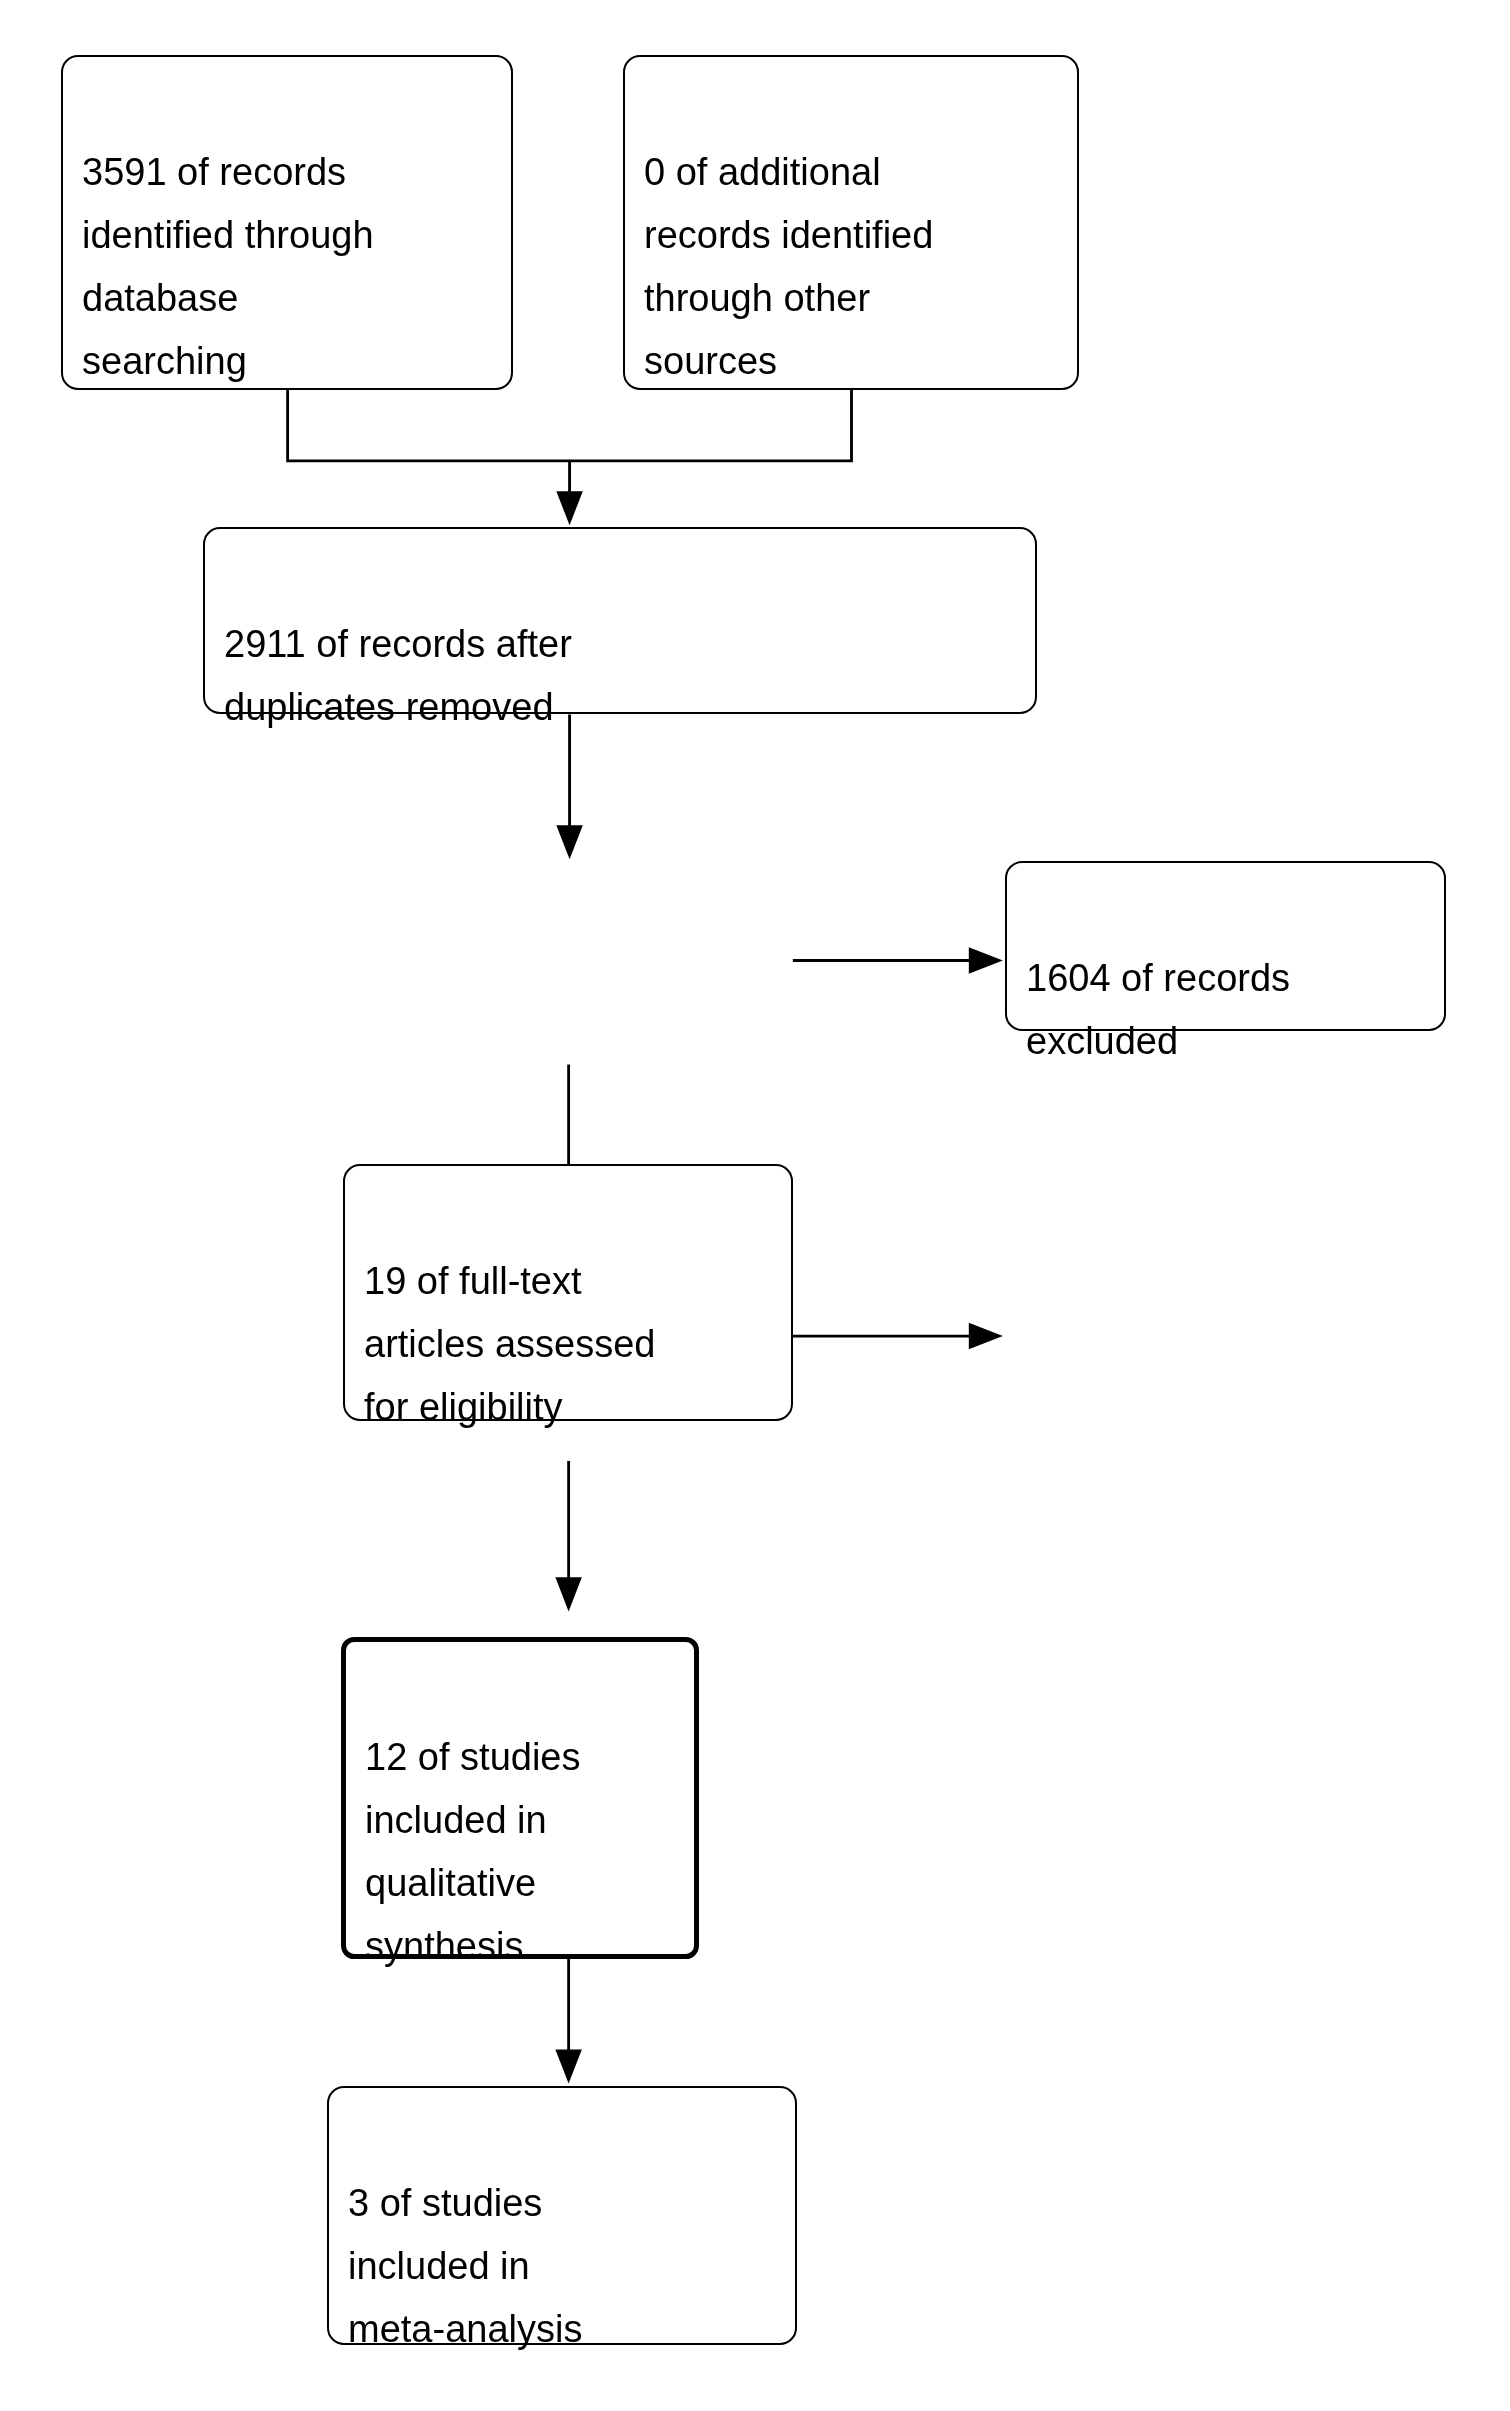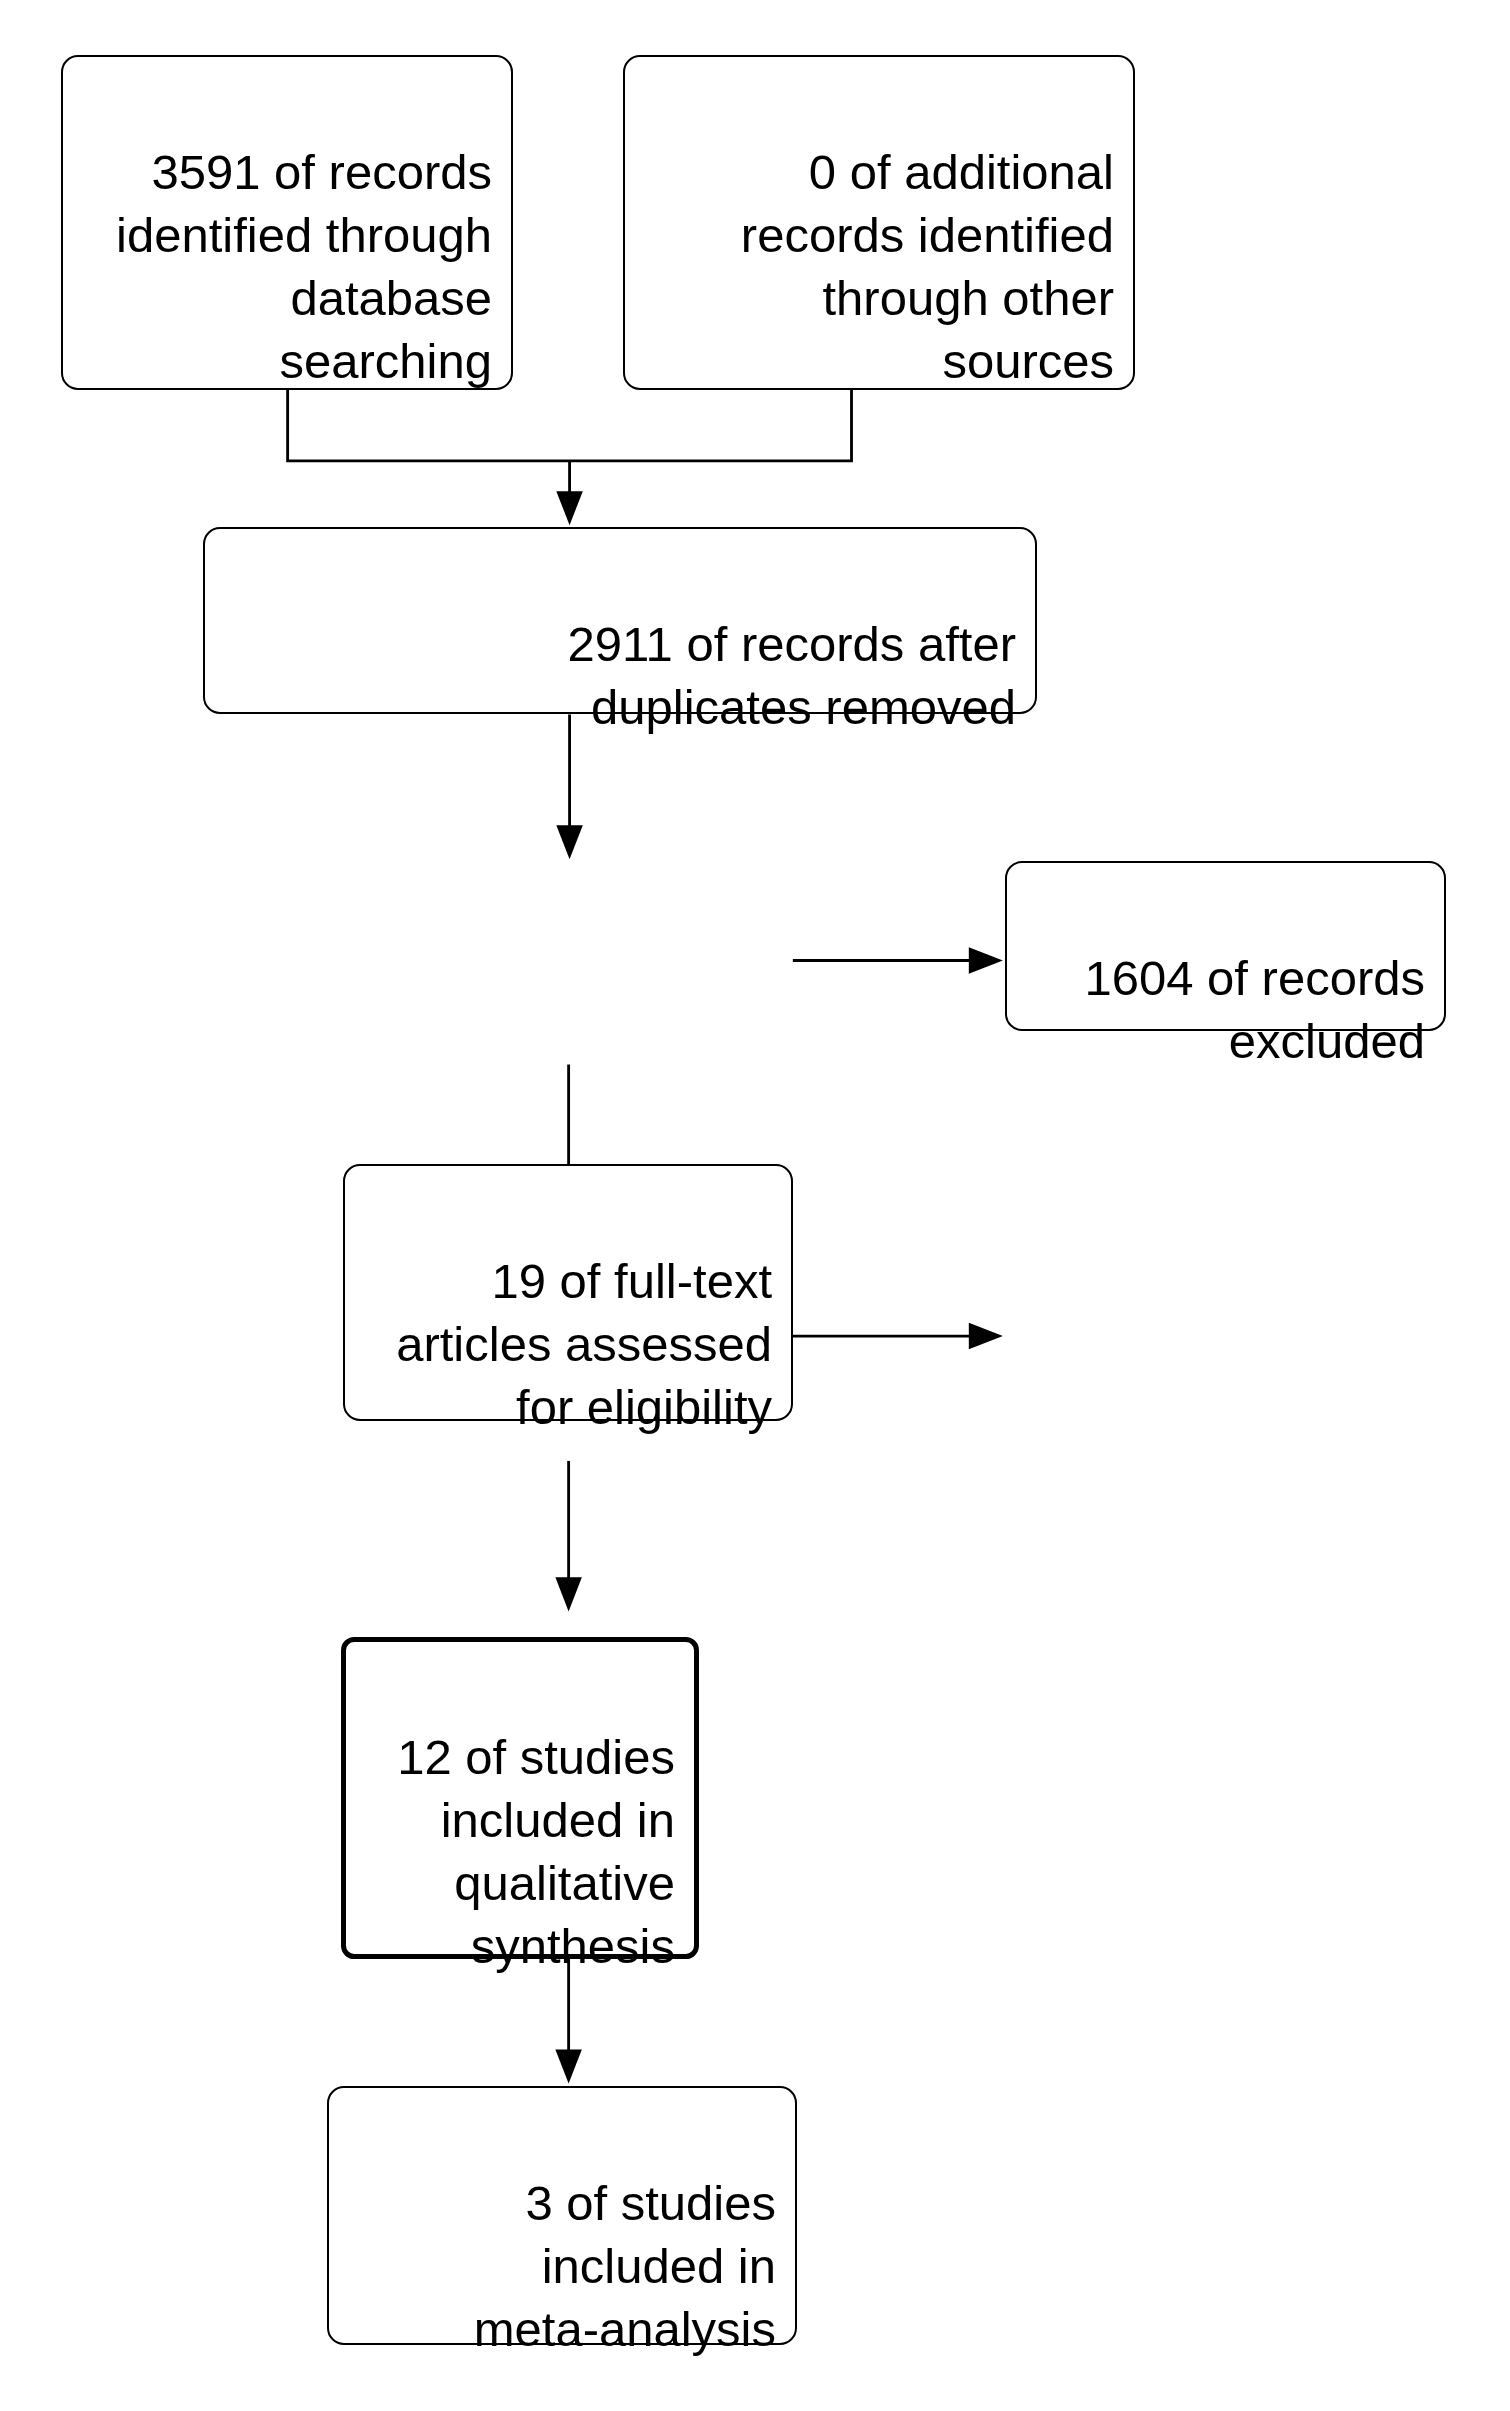--- a/index.html
+++ b/index.html
@@ -23,24 +23,24 @@
     width: 1510px;
     height: 2411px;
   }
   .node {
     position: absolute;
     box-sizing: border-box;
     border: 2.8px solid #000000;
     border-radius: 17px;
     background: #ffffff;
     padding: 21px 19px;
-    font-size: 49px;
+    font-size: 38px;
     line-height: 63px;
     white-space: pre-line;
-    text-align: right;
+    text-align: left;
   }
   .node.thick {
     border-width: 5.7px;
     border-radius: 13.2px;
   }
 </style>
 </head>
 <body>
 
 <div class="diagram">
@@ -84,21 +84,21 @@
     </g>
   </svg>
 
   <div class="node" style="left:61px; top:55px; width:452px; height:335px;">
     <span>3591 of records
 identified through
 database
 searching</span>
   </div>
 
-  <div class="node" style="left:623px; top:55px; width:512px; height:335px;">
+  <div class="node" style="left:623px; top:55px; width:456px; height:335px;">
     <span>0 of additional
 records identified
 through other
 sources</span>
   </div>
 
   <div class="node" style="left:203px; top:527px; width:834px; height:187px;">
     <span>2911 of records after
 duplicates removed</span>
   </div>

